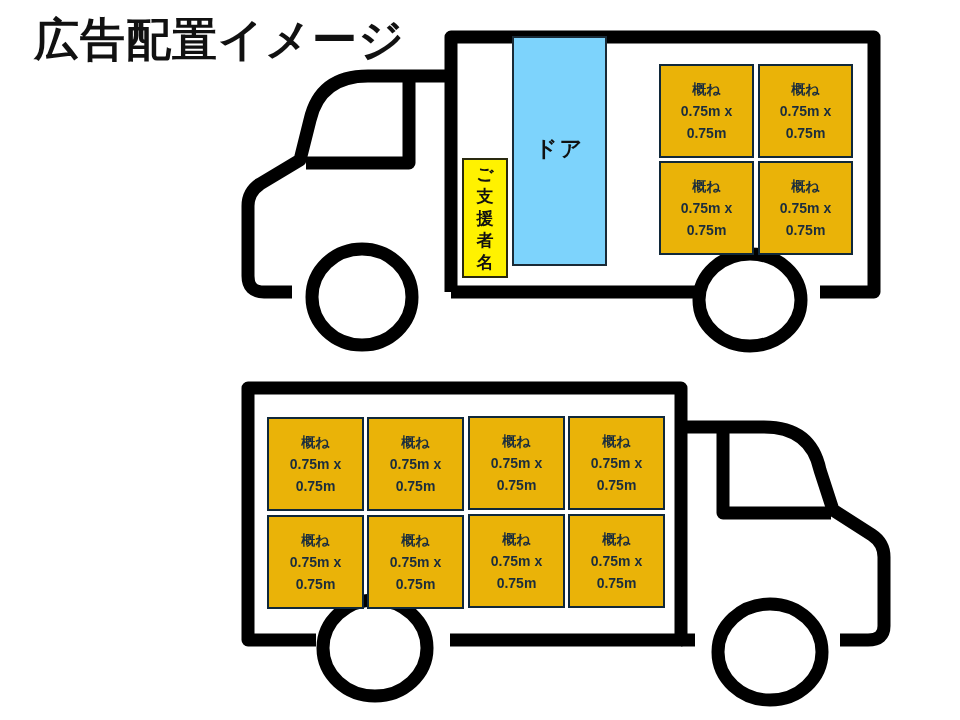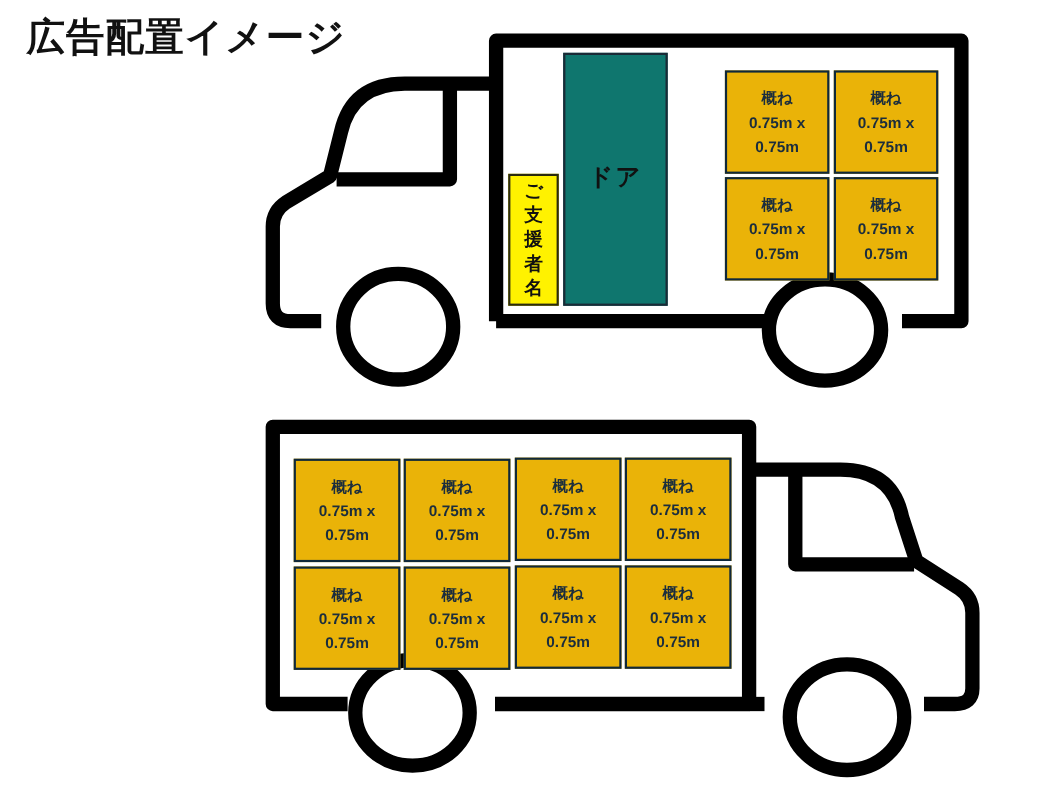--- a/index.html
+++ b/index.html
@@ -1,26 +1,26 @@
 <!DOCTYPE html>
 <html><head>
   <meta charset="utf-8">
   <style>
     html, body { margin:0; padding:0; background:#ffffff; }
     body { width:960px; height:720px; position:relative; overflow:hidden;
            font-family:"DejaVu Sans", "Liberation Sans", sans-serif; }
-    .title { position:absolute; left:24px; top:10px; font-size:35px; font-weight:bold;
+    .title { position:absolute; left:34px; top:10px; font-size:45px; font-weight:bold;
              color:#111; letter-spacing:1px; white-space:nowrap; }
     svg.trucks { position:absolute; left:0; top:0; }
     .ad { position:absolute; background:#eab308; border:2px solid #10283a; box-sizing:border-box;
           display:flex; flex-direction:column; align-items:center; justify-content:center;
           color:#1b2d3d; font-weight:bold; font-size:14px; line-height:22px; text-align:center;
           font-family:"Liberation Sans", "DejaVu Sans", sans-serif; }
     .ad span { display:block; }
-    .door { position:absolute; left:512px; top:48px; width:95px; height:230px; background:#0f766e;
+    .door { position:absolute; left:512px; top:36px; width:95px; height:230px; background:#7dd3fc;
             border:2px solid #1a2a36; box-sizing:border-box; }
     .door-label { position:absolute; left:0; right:0; top:96px; text-align:center; font-size:22px;
                   font-weight:bold; color:#111; letter-spacing:2px; }
     .sponsor { position:absolute; left:462px; top:158px; width:46px; height:120px; background:#fff200;
                border:2px solid #2a2a10; box-sizing:border-box; display:flex; flex-direction:column;
                align-items:center; justify-content:center; font-size:17px; font-weight:bold;
                color:#111; line-height:22px; }
     .sponsor span { display:block; }
   </style>
 </head>

